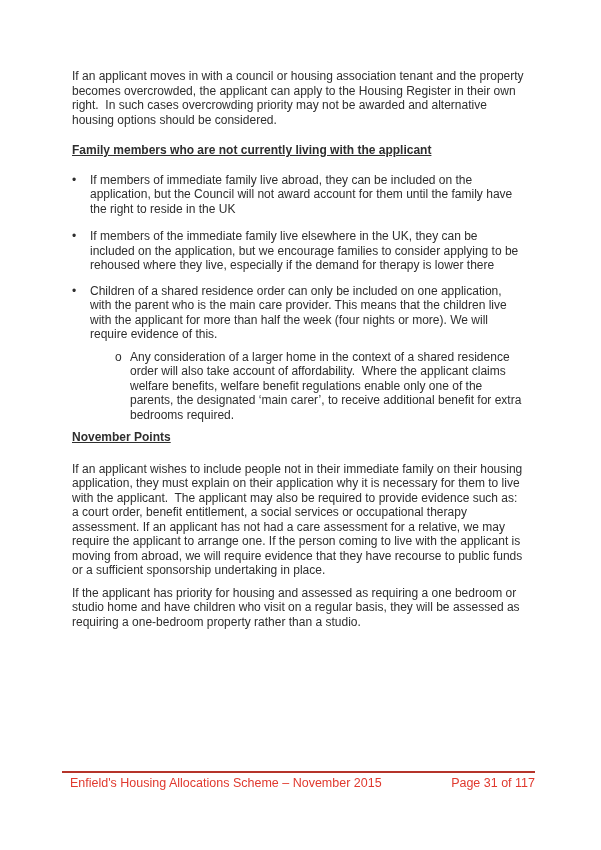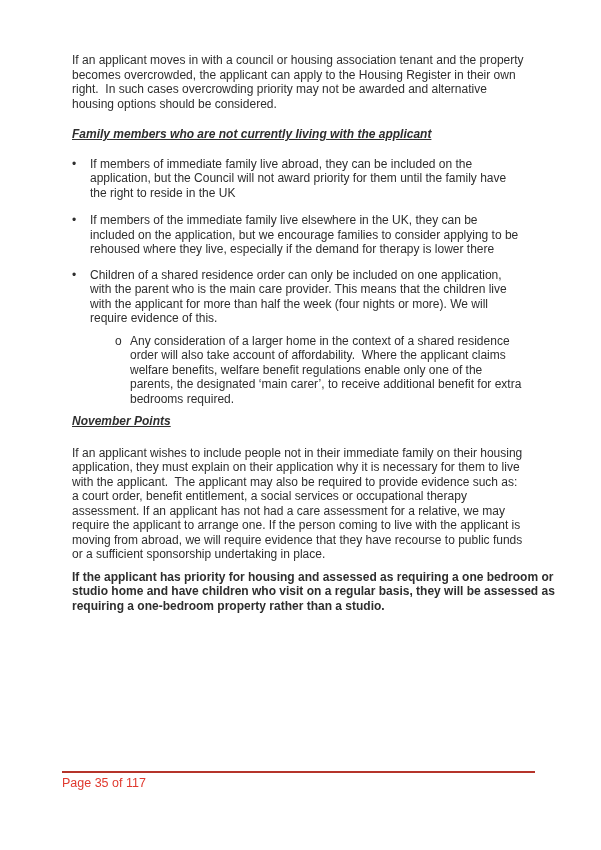--- a/index.html
+++ b/index.html
@@ -6,39 +6,38 @@
   .page{
     position:relative;
     width:601px;height:850px;
     background:#ffffff;
     font-family:"Liberation Sans", sans-serif;
     font-size:12px;
     line-height:14.5px;
     color:#2e2e2e;
     overflow:hidden;
   }
-  .content{position:absolute;left:72px;top:53px;width:510px;}
+  .content{position:absolute;left:72px;top:69px;width:510px;}
   .para{margin:0;white-space:pre;}
   .heading{
     margin:0;
     font-size:12px;
     font-weight:bold;
     text-decoration:underline;
     line-height:14.5px;
     white-space:pre;
-    font-style:italic;
   }
   .bullet{display:flex;}
   .bullet .marker{flex:0 0 18px;width:18px;}
   .bullet .btext{white-space:pre;}
   .sub{margin-left:43px;}
   .sub .marker{flex:0 0 15px;width:15px;}
   .mb8{margin-bottom:8px;}
   .mb11{margin-bottom:11px;}
-  .mb12{margin-bottom:20px;font-weight:bold;}
+  .mb12{margin-bottom:20px;}
   .mb13{margin-bottom:13px;}
   .mb15{margin-bottom:15px;}
   .mb16{margin-bottom:16px;}
   .mb17{margin-bottom:17px;}
   .footer{
     position:absolute;left:62px;top:771px;width:473px;
     color:var(--accent,#e0392e);
   }
   .footer-rule{height:2px;background:var(--accent-dark,#b5342a);margin-bottom:3px;}
   .footer-row{display:flex;justify-content:space-between;font-size:12.5px;line-height:15px;}
@@ -55,21 +54,21 @@
 becomes overcrowded, the applicant can apply to the Housing Register in their own
 right.  In such cases overcrowding priority may not be awarded and alternative
 housing options should be considered.</p>
 
     <h2 class="heading mb15">Family members who are not currently living with the applicant</h2>
 
 
     <div class="bullet mb13">
       <span class="marker">•</span>
       <span class="btext">If members of immediate family live abroad, they can be included on the
-application, but the Council will not award priority for them until the family have
+application, but the Council will not award account for them until the family have
 the right to reside in the UK</span>
     </div>
 
     <div class="bullet mb11">
       <span class="marker">•</span>
       <span class="btext">If members of the immediate family live elsewhere in the UK, they can be
 included on the application, but we encourage families to consider applying to be
 rehoused where they live, especially if the demand for therapy is lower there</span>
     </div>
 
@@ -104,17 +103,18 @@
     <p class="para mb12">If the applicant has priority for housing and assessed as requiring a one bedroom or
 studio home and have children who visit on a regular basis, they will be assessed as
 requiring a one-bedroom property rather than a studio.</p>
 
 
   </div>
 
   <div class="footer">
     <div class="footer-rule"></div>
     <div class="footer-row">
-      <span class="footer-right">Page 35 of 117</span>
+      <span class="footer-left">Enfield's Housing Allocations Scheme – November 2015</span>
+      <span class="footer-right">Page 31 of 117</span>
     </div>
   </div>
 
 </div>
 
 </body></html>

